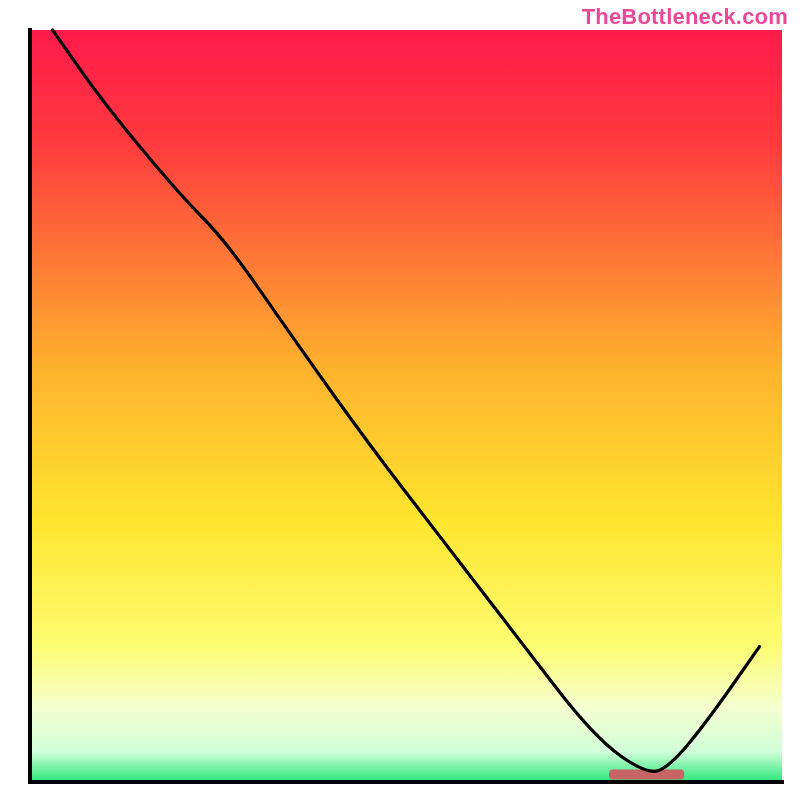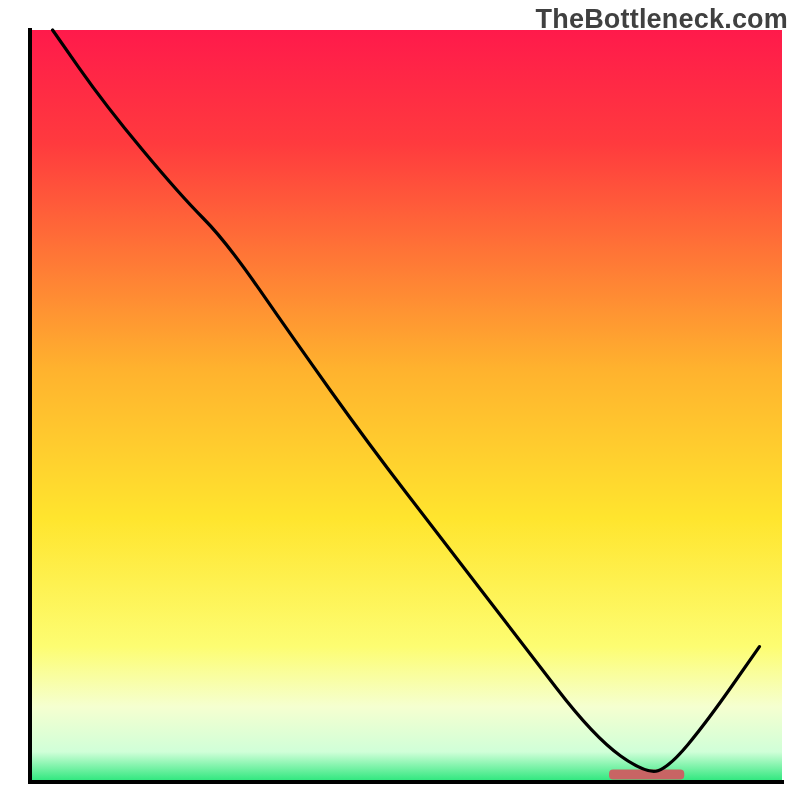--- a/index.html
+++ b/index.html
@@ -12,23 +12,23 @@
   }
   .stage {
     position: relative;
     width: 800px;
     height: 800px;
   }
   .watermark {
     position: absolute;
     top: 4px;
     right: 12px;
-    font-size: 27px;
+    font-size: 22px;
     font-weight: 600;
-    color: #404040;
+    color: #ec4899;
     letter-spacing: 0.2px;
     z-index: 10;
   }
   svg.chart {
     position: absolute;
     top: 0;
     left: 0;
   }
 </style>
 </head>

